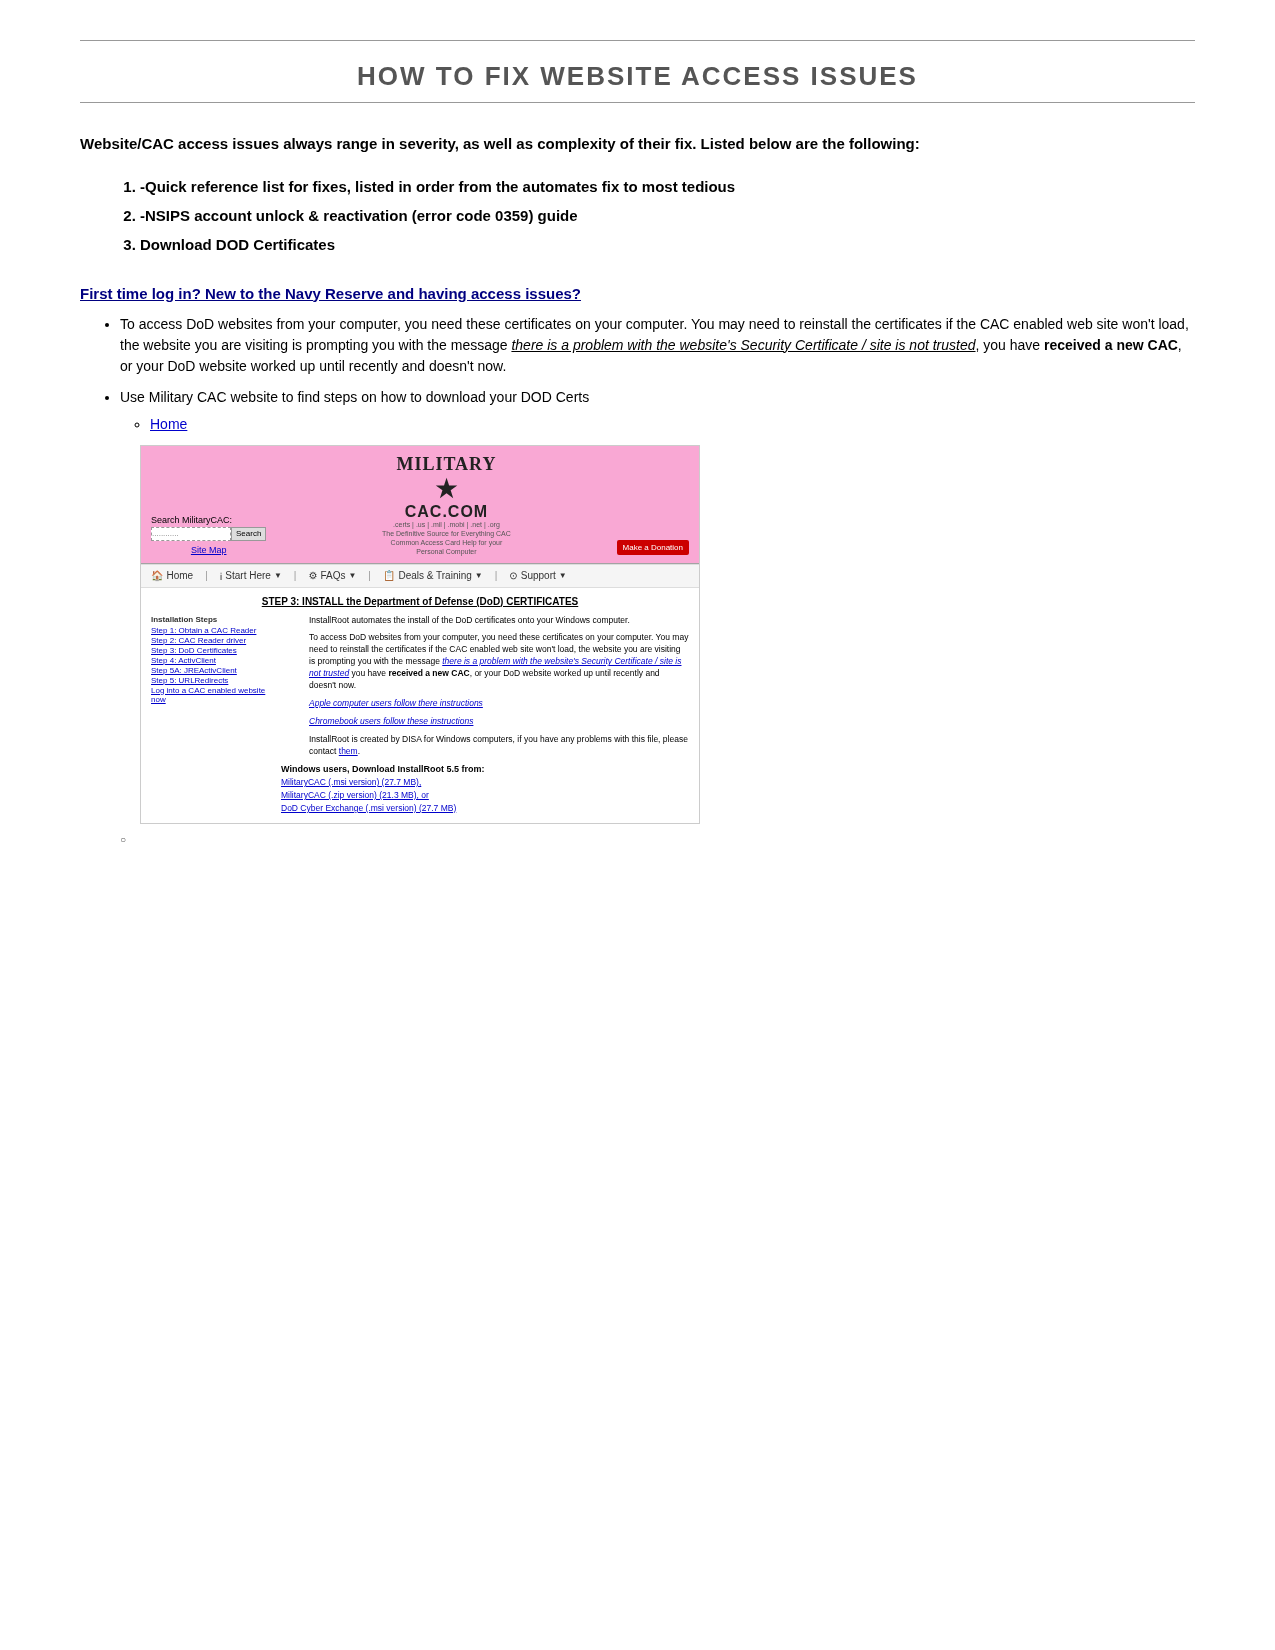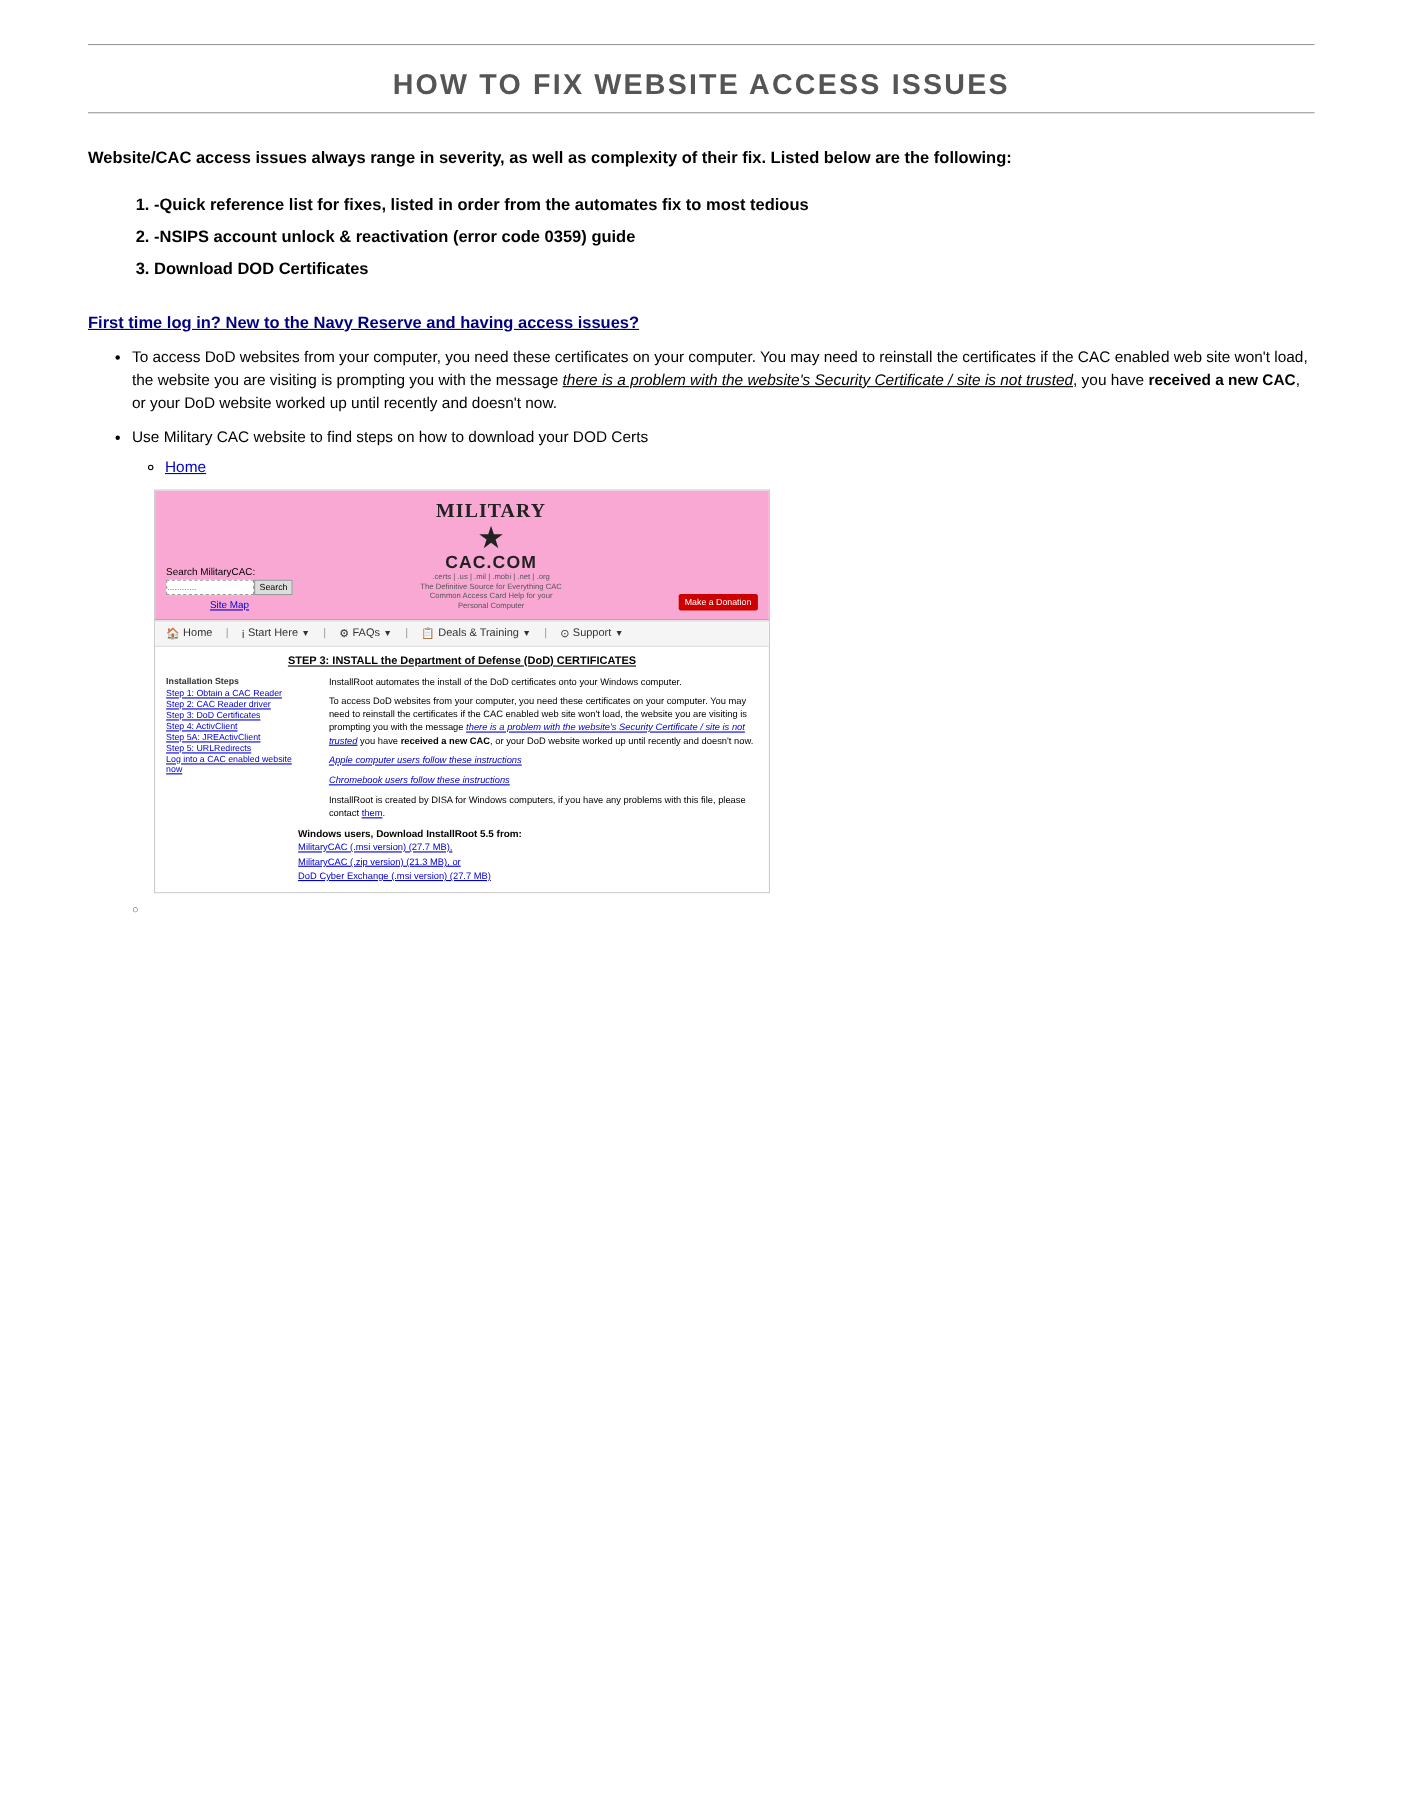--- a/index.html
+++ b/index.html
@@ -205,21 +205,21 @@
     }
     .step-title {
       font-size: 10px;
       font-weight: bold;
       text-align: center;
       text-decoration: underline;
       margin-bottom: 8px;
     }
     .content-layout {
       display: flex;
-      gap: 0;
+      gap: 10px;
     }
     .sidebar-steps {
       width: 120px;
       font-size: 8px;
       color: #00c;
     }
     .sidebar-steps .step-label {
       font-size: 8px;
       font-weight: bold;
       margin-bottom: 2px;
@@ -376,21 +376,21 @@
         <a href="#">Step 3: DoD Certificates</a>
         <a href="#">Step 4: ActivClient</a>
         <a href="#">Step 5A: JREActivClient</a>
         <a href="#">Step 5: URLRedirects</a>
         <a href="#">Log into a CAC enabled website now</a>
       </div>
 
       <div class="main-content">
         <p>InstallRoot automates the install of the DoD certificates onto your Windows computer.</p>
         <p>To access DoD websites from your computer, you need these certificates on your computer. You may need to reinstall the certificates if the CAC enabled web site won't load, the website you are visiting is prompting you with the message <span class="italic-underline">there is a problem with the website's Security Certificate / site is not trusted</span> you have <strong>received a new CAC</strong>, or your DoD website worked up until recently and doesn't now.</p>
-        <p><a href="#"><em>Apple computer users follow these instructions</em></a></p>
+        <p><a href="#"><em>Apple computer users follow there instructions</em></a></p>
         <p><a href="#"><em>Chromebook users follow these instructions</em></a></p>
         <p>InstallRoot is created by DISA for Windows computers, if you have any problems with this file, please contact <a href="#">them</a>.</p>
 
         <div class="windows-download">
           <div class="title">Windows users, Download InstallRoot 5.5 from:</div>
           <div><a href="#">MilitaryCAC (.msi version) (27.7 MB),</a></div>
           <div><a href="#">MilitaryCAC (.zip version) (21.3 MB), or</a></div>
           <div><a href="#">DoD Cyber Exchange (.msi version) (27.7 MB)</a></div>
         </div>
       </div>

